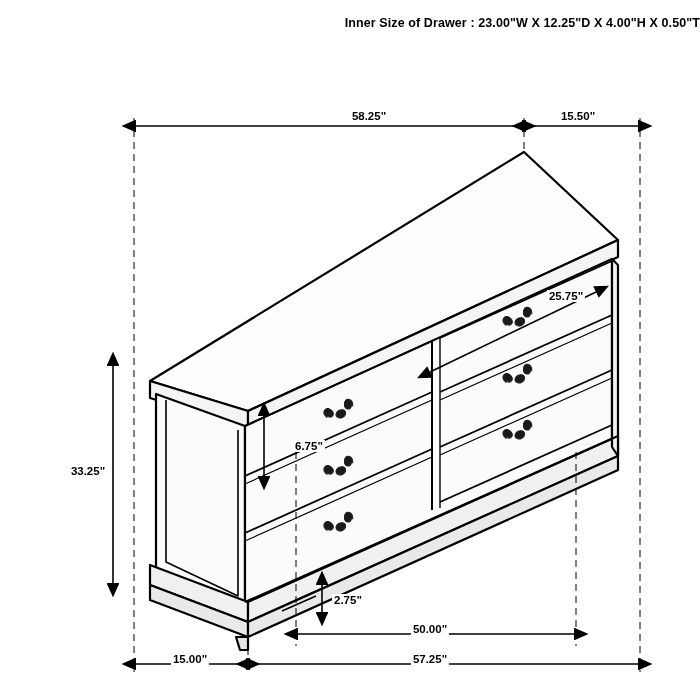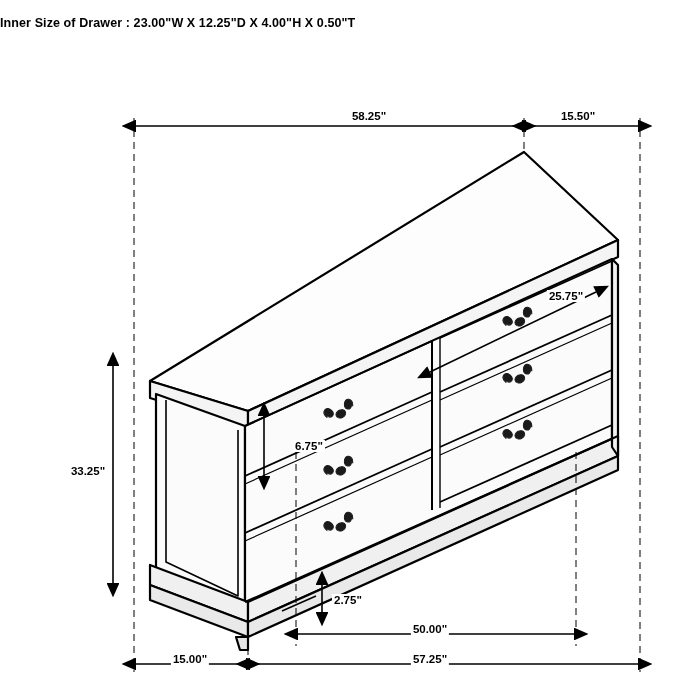--- a/index.html
+++ b/index.html
@@ -18,21 +18,21 @@
   #page {
     position: relative;
     width: 700px;
     height: 700px;
   }
   #title {
     position: absolute;
     top: 16px;
     left: 0;
     width: 700px;
-    text-align: left;
+    text-align: right;
     font-size: 12.5px;
     font-weight: bold;
     letter-spacing: 0.1px;
   }
   #svg-wrap {
     position: absolute;
     top: 0;
     left: 0;
     width: 700px;
     height: 700px;

